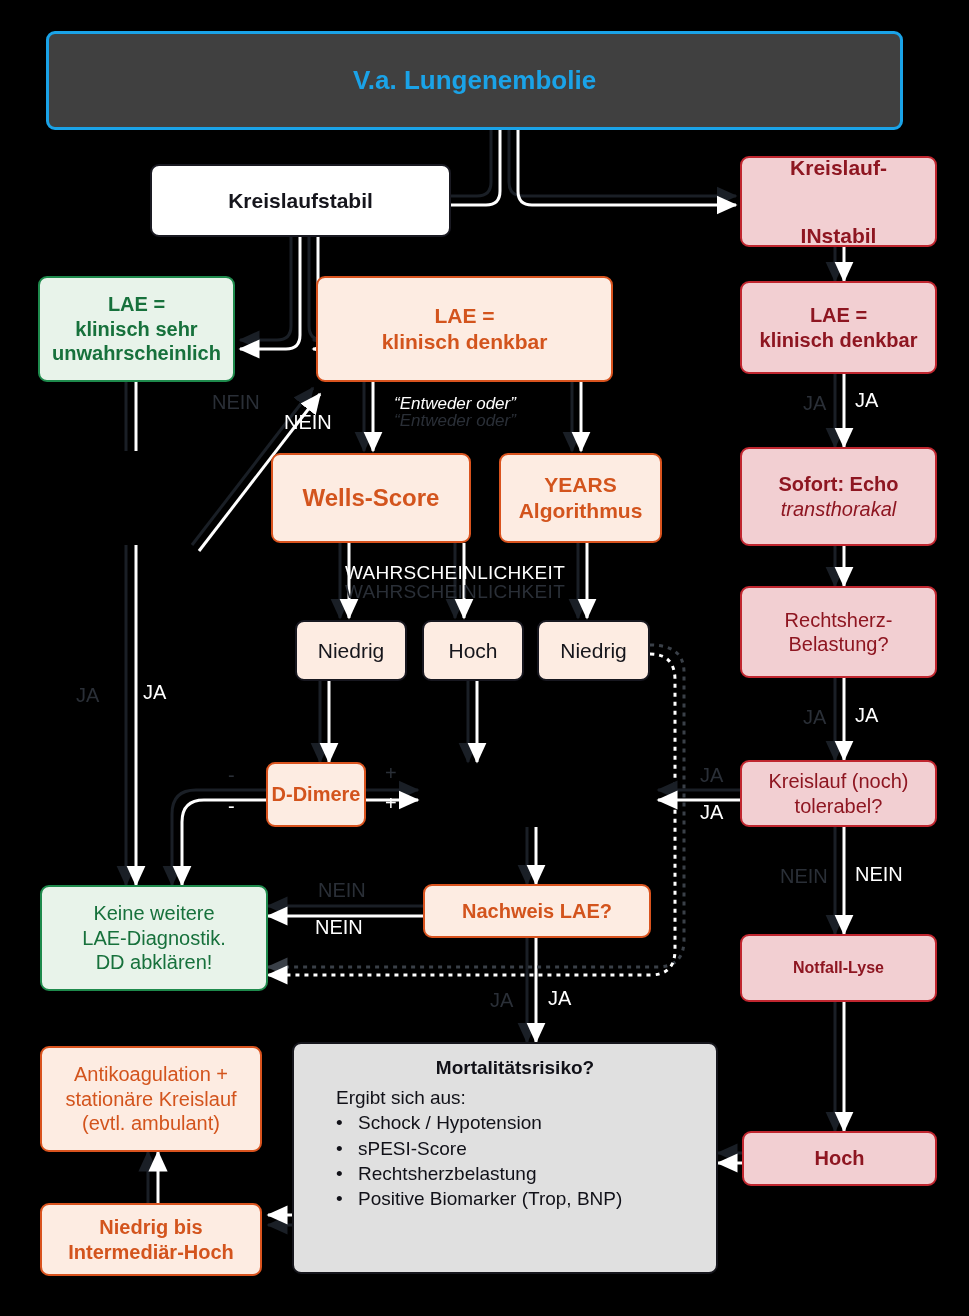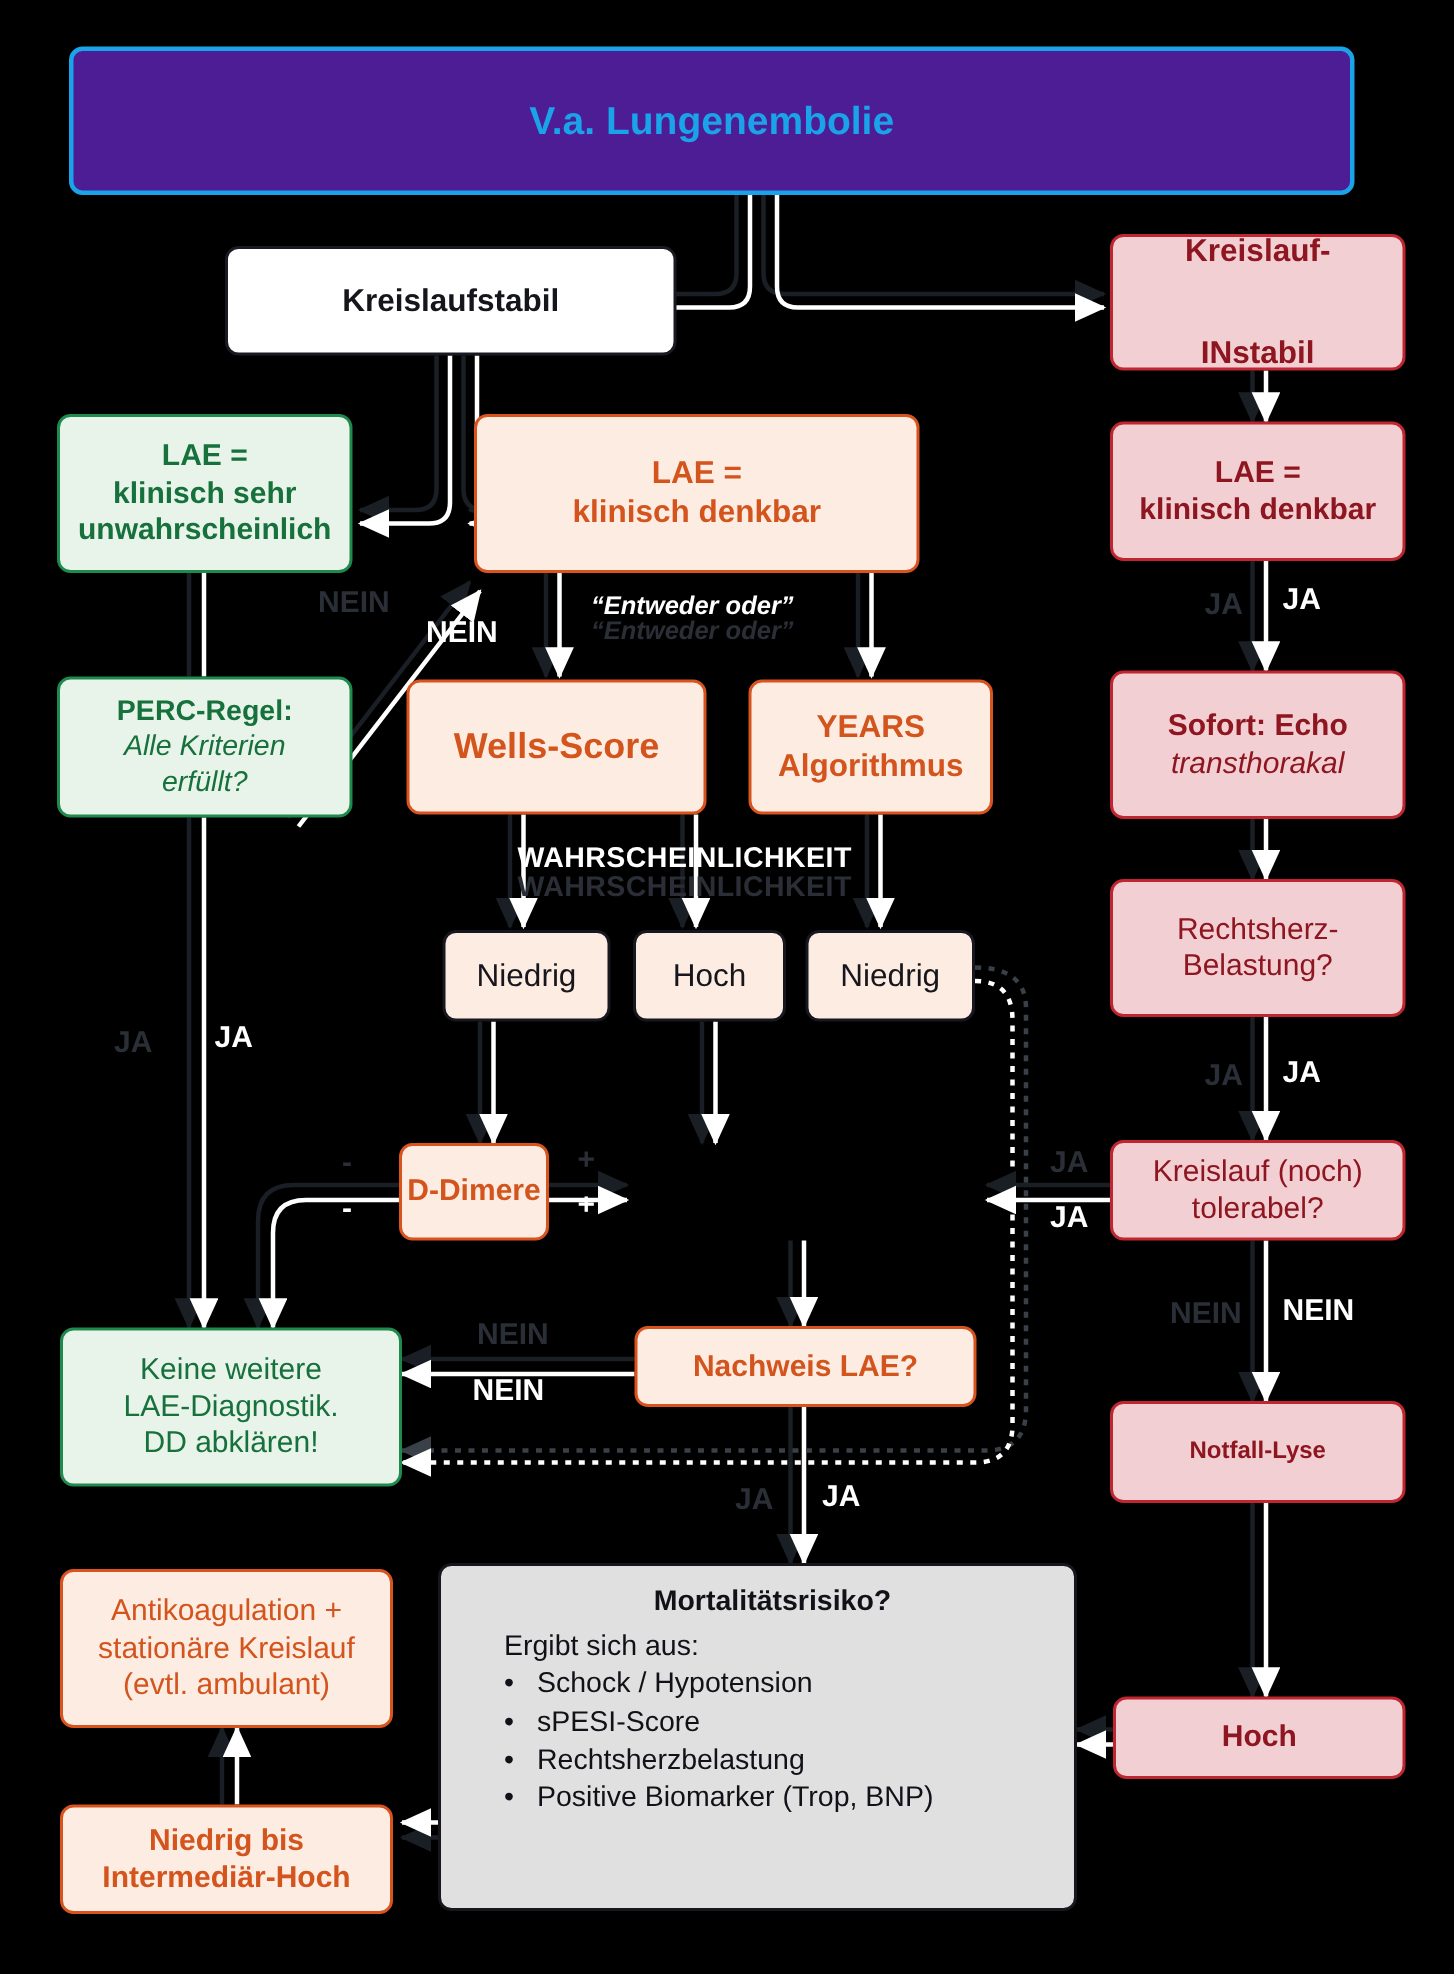--- a/index.html
+++ b/index.html
@@ -26,21 +26,21 @@
     display: flex;
     flex-direction: column;
     align-items: center;
     justify-content: center;
     text-align: center;
     line-height: 1.22;
     z-index: 5;
   }
   
   .n-blue {
-    background: #4c1d95;
+    background: #404040;
     border: 3px solid #1AA3E8;
     color: #1AA3E8;
     font-weight: bold;
   }
   .n-white {
     background: #FFFFFF;
     border: 2px solid #1A1A22;
     color: #15151c;
     font-weight: bold;
   }
@@ -71,21 +71,21 @@
     background: #E0E0E0;
     border: 2px solid #16161c;
     color: #111118;
   }
   .ital { font-style: italic; }
   .line { display: block; }
 
   
   .elabel {
     position: absolute;
-    font-weight: bold;
+    font-weight: normal;
     white-space: nowrap;
     z-index: 7;
     line-height: 1.02;
     text-align: right;
   }
   .elabel .shadow { color: #2A2F37; display: block; }
   .elabel .fore   { color: #FFFFFF; display: block; }
   .elabel.stackcol { display: flex; flex-direction: column; }
 
   
@@ -257,25 +257,20 @@
   <div class="node n-orange bold" style="left:316px; top:276px; width:297px; height:106px; font-size:21px;">
     <span class="line">LAE =</span>
     <span class="line">klinisch denkbar</span>
   </div>
 
   <div class="node n-pink bold" style="left:740px; top:281px; width:197px; height:93px; font-size:20px;">
     <span class="line">LAE =</span>
     <span class="line">klinisch denkbar</span>
   </div>
 
-  <div class="node n-green" style="left:38px; top:451px; width:197px; height:94px; font-size:19px;">
-    <span class="line" style="font-weight:bold;">PERC-Regel:</span>
-    <span class="line ital">Alle Kriterien</span>
-    <span class="line ital">erfüllt?</span>
-  </div>
 
   <div class="node n-orange bold" style="left:271px; top:453px; width:200px; height:90px; font-size:24px;">
     <span class="line">Wells-Score</span>
   </div>
 
   <div class="node n-orange bold" style="left:499px; top:453px; width:163px; height:90px; font-size:21px;">
     <span class="line">YEARS</span>
     <span class="line">Algorithmus</span>
   </div>
 

